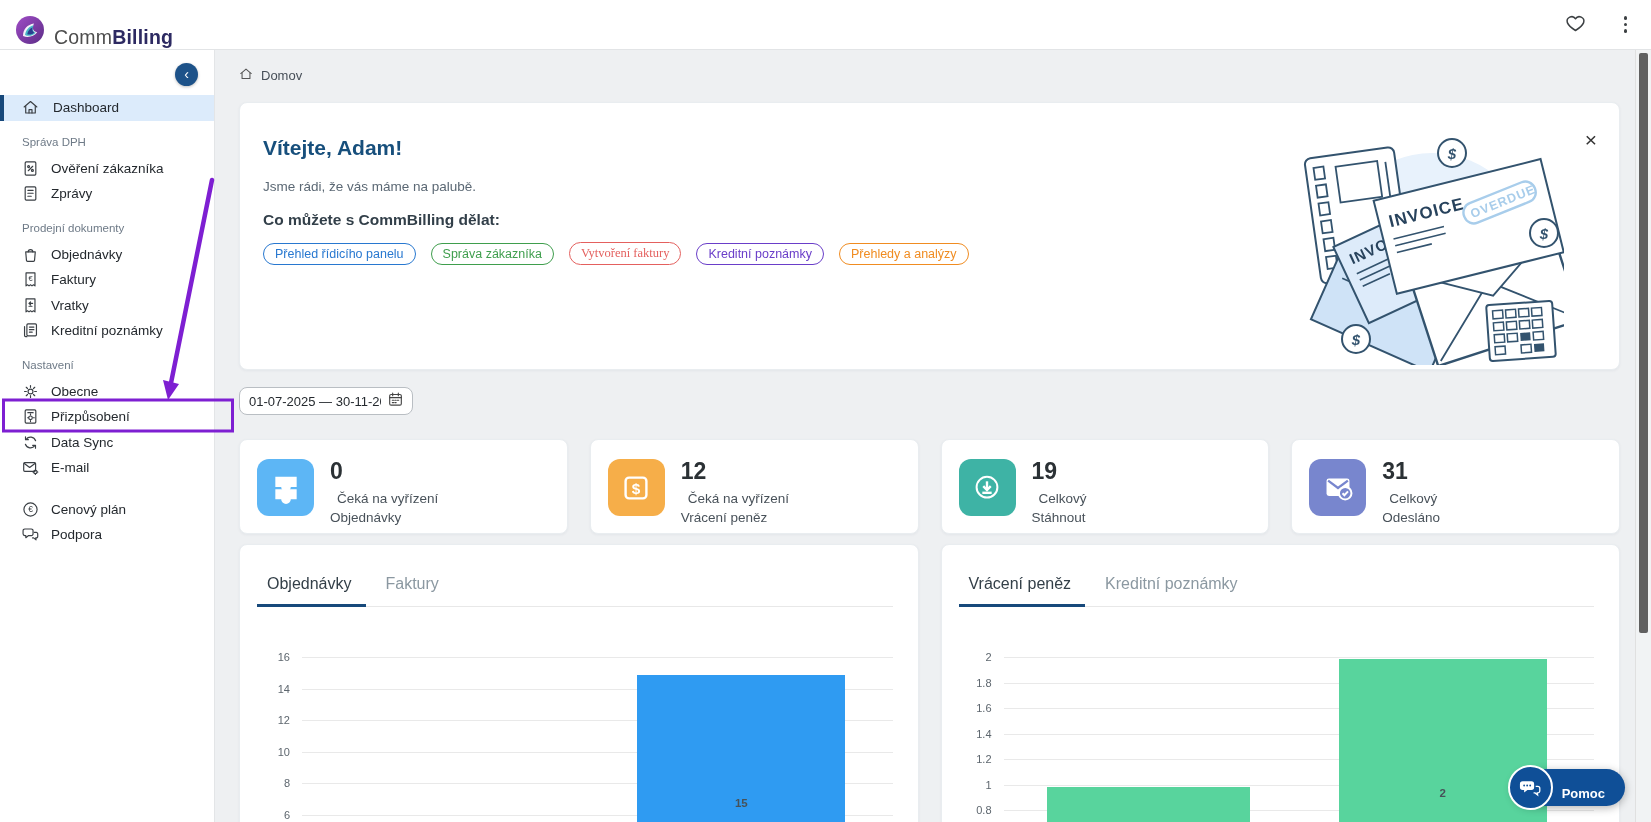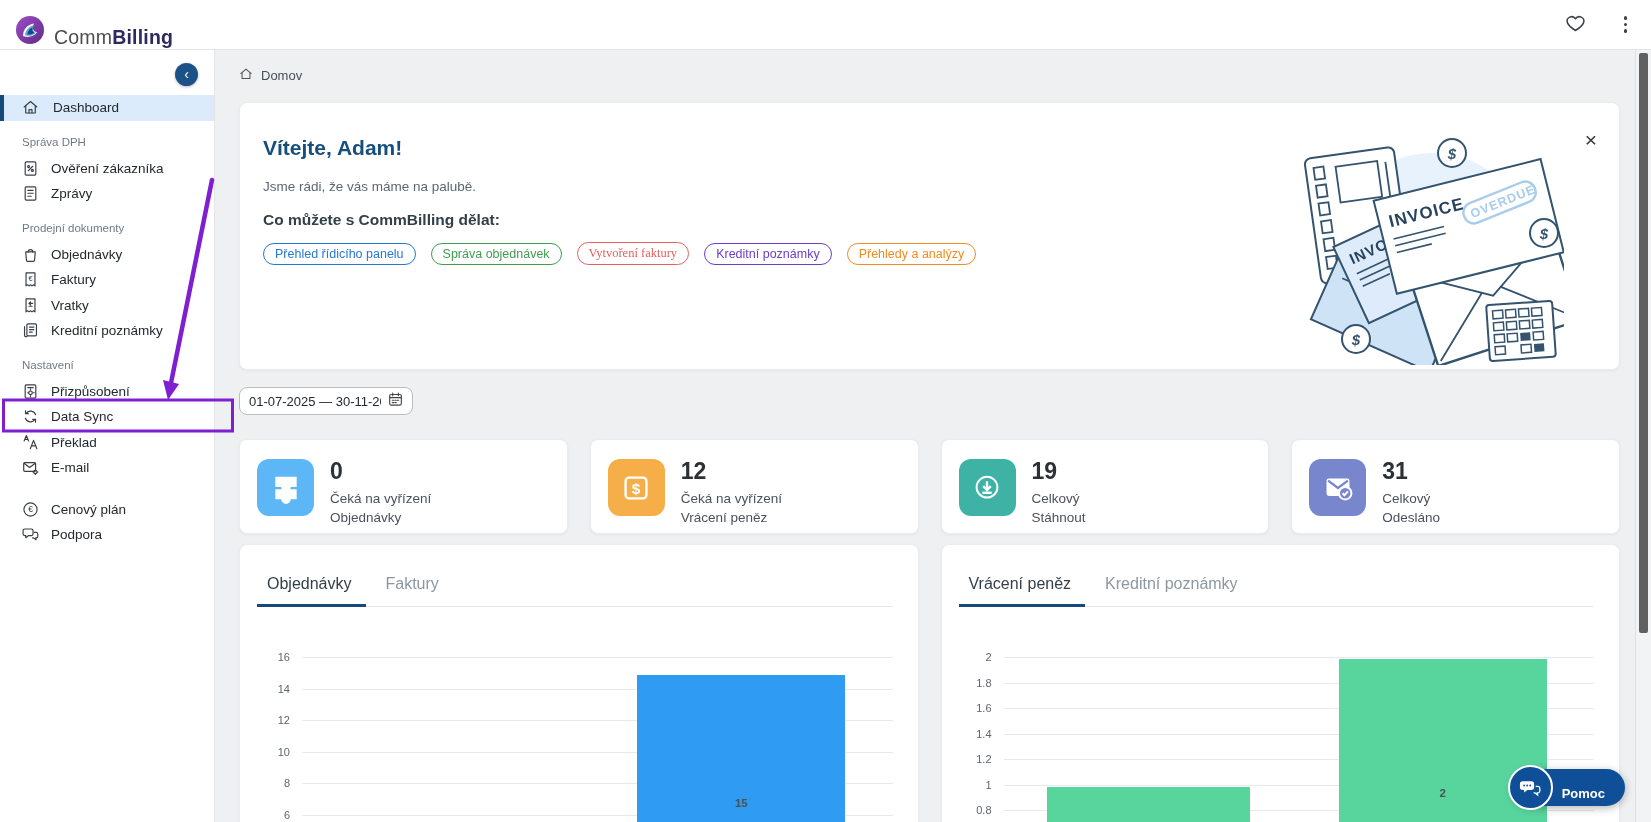--- a/index.html
+++ b/index.html
@@ -44,21 +44,21 @@
   .date-row { margin-top: 17px; }
   .date-box { display: inline-flex; align-items: center; width: 174px; height: 28px; padding: 0 9px; gap: 7px; background: #fff; border: 1px solid #b9bec3; border-radius: 8px; font-size: 13px; color: #24292e; cursor: pointer; }
   .date-box .dtxt { flex: 1; overflow: hidden; white-space: nowrap; }
 
   .stats-row { margin-top: 24px; display: grid; grid-template-columns: repeat(4, 1fr); gap: 22px; }
   .stat-card { height: 95px; display: flex; padding: 19px 0 0 17px; cursor: pointer; }
   .stat-ic { width: 57px; height: 57px; border-radius: 12px; display: flex; align-items: center; justify-content: center; flex: 0 0 auto; }
   .stat-txt { margin-left: 16px; }
   .stat-val { font-size: 23px; font-weight: 700; color: #2b3135; line-height: 1; margin-top: 1px; }
   .stat-line { font-size: 13.5px; color: #49525a; line-height: 1.4; }
-  .stat-line.first { margin-top: 7px; }
+  .stat-line.first { margin-top: 7px; margin-left: 7px; }
 
   .charts-row { margin-top: 10px; display: grid; grid-template-columns: repeat(2, 1fr); gap: 22px; align-items: start; }
   .chart-card { height: 440px; position: relative; }
   .tabs { margin: 30px 25px 0; display: flex; gap: 30px; border-bottom: 1px solid #e8e8e8; }
   .tab { font-size: 16px; color: #8b98a1; padding: 0 2px 13px; cursor: pointer; position: relative; white-space: nowrap; }
   .tab.active { color: #333f48; }
   .tab.active::after { content: ""; position: absolute; left: -8px; right: -12px; bottom: -1px; height: 3px; background: #17497b; }
   .plot { position: relative; height: 300px; margin: 50px 25px 0 0; }
   .tick { position: absolute; left: 0; width: 50px; text-align: right; font-size: 11px; color: #5d666e; }
   .plot-area { position: absolute; left: 62px; right: 0; top: 0; bottom: -140px; }
@@ -187,47 +187,47 @@
               <path d="M4.6 13.8H3.4a1 1 0 0 1-1-1V4.2"></path>
               <path d="M7 4.8h4.2M7 7.2h4.2M7 9.6h2.6"></path>
             </svg>
           </span>
           <span class="nav-label">Kreditní poznámky</span>
         </div>
         <div class="nav-section-label">Nastavení</div>
         <div class="nav-item">
           <span class="nav-ic">
             <svg width="17" height="17" viewBox="0 0 16 16" fill="none" stroke="currentColor" stroke-width="1.1" stroke-linecap="round" stroke-linejoin="round">
+              <circle cx="8" cy="8" r="2.3"></circle>
+              <path d="M8 2.4v1.7M8 11.9v1.7M2.4 8h1.7M11.9 8h1.7M4 4l1.2 1.2M10.8 10.8 12 12M12 4l-1.2 1.2M5.2 10.8 4 12"></path>
+            </svg>
+          </span>
+          <span class="nav-label">Obecne</span>
+        </div>
+        <div class="nav-item">
+          <span class="nav-ic">
+            <svg width="17" height="17" viewBox="0 0 16 16" fill="none" stroke="currentColor" stroke-width="1.1" stroke-linecap="round" stroke-linejoin="round">
               <rect x="3" y="1.8" width="10" height="12.4" rx="1"></rect>
               <path d="M5.5 4.4h5"></path>
               <circle cx="8" cy="9.2" r="1.7"></circle>
               <path d="M8 6.5v-.9M8 12.8v-.9M5.3 9.2h.9M10.7 9.2h.9"></path>
             </svg>
           </span>
           <span class="nav-label">Přizpůsobení</span>
         </div>
         <div class="nav-item">
           <span class="nav-ic">
             <svg width="17" height="17" viewBox="0 0 16 16" fill="none" stroke="currentColor" stroke-width="1.1" stroke-linecap="round" stroke-linejoin="round">
               <path d="M12.8 6.3A5.1 5.1 0 0 0 3.9 5"></path>
               <path d="M3.2 9.7a5.1 5.1 0 0 0 8.9 1.3"></path>
               <path d="M3.3 2.6v2.7H6"></path>
               <path d="M12.7 13.4v-2.7H10"></path>
             </svg>
           </span>
           <span class="nav-label">Data Sync</span>
-        </div>
-        <div class="nav-item">
-          <span class="nav-ic">
-            <svg width="17" height="17" viewBox="0 0 16 16" fill="none" stroke="currentColor" stroke-width="1.1" stroke-linecap="round" stroke-linejoin="round">
-              <path d="M2 6.6 4.1 1.5l2.1 5.1M2.8 5h2.6"></path>
-              <path d="M7.8 13.8 10.9 6l3.1 7.8M9.1 11.2h3.6"></path>
-            </svg>
-          </span>
-          <span class="nav-label">Překlad</span>
         </div>
         <div class="nav-item">
           <span class="nav-ic">
             <svg width="17" height="17" viewBox="0 0 16 16" fill="none" stroke="currentColor" stroke-width="1.1" stroke-linecap="round" stroke-linejoin="round">
               <rect x="1.6" y="3.4" width="11.2" height="8.2" rx="1"></rect>
               <path d="M2.2 4.2 7.2 8l5-3.8"></path>
               <circle cx="12.6" cy="12.2" r="1.6"></circle>
               <path d="M12.6 9.9v.8M12.6 13.8v.8M10.3 12.2h.8M14.1 12.2h.8"></path>
             </svg>
           </span>
@@ -266,21 +266,21 @@
       </span>
       <span>Domov</span>
     </div>
 
     <section class="card welcome-card">
       <h1 class="w-title">Vítejte, Adam!</h1>
       <p class="w-sub">Jsme rádi, že vás máme na palubě.</p>
       <p class="w-prompt">Co můžete s CommBilling dělat:</p>
       <div class="pills" id="pills">
           <span class="pill" style="color: rgb(40, 120, 208); border-color: rgb(40, 120, 208);">Přehled řídicího panelu</span>
-          <span class="pill" style="color: rgb(63, 158, 77); border-color: rgb(63, 158, 77);">Správa objednávek</span>
+          <span class="pill" style="color: rgb(63, 158, 77); border-color: rgb(63, 158, 77);">Správa zákazníka</span>
           <span class="pill" style="color: rgb(228, 96, 94); border-color: rgb(228, 96, 94); font-family: Liberation Serif, serif;">Vytvoření faktury</span>
           <span class="pill" style="color: rgb(106, 62, 201); border-color: rgb(106, 62, 201);">Kreditní poznámky</span>
           <span class="pill" style="color: rgb(240, 140, 33); border-color: rgb(240, 140, 33);">Přehledy a analýzy</span>
         </div>
       <button class="close-btn">
         <span>×</span>
       </button>
 
       <svg class="illus" viewBox="0 0 272 238">
         <circle cx="140" cy="126" r="100" fill="#e8f2fc"></circle>

